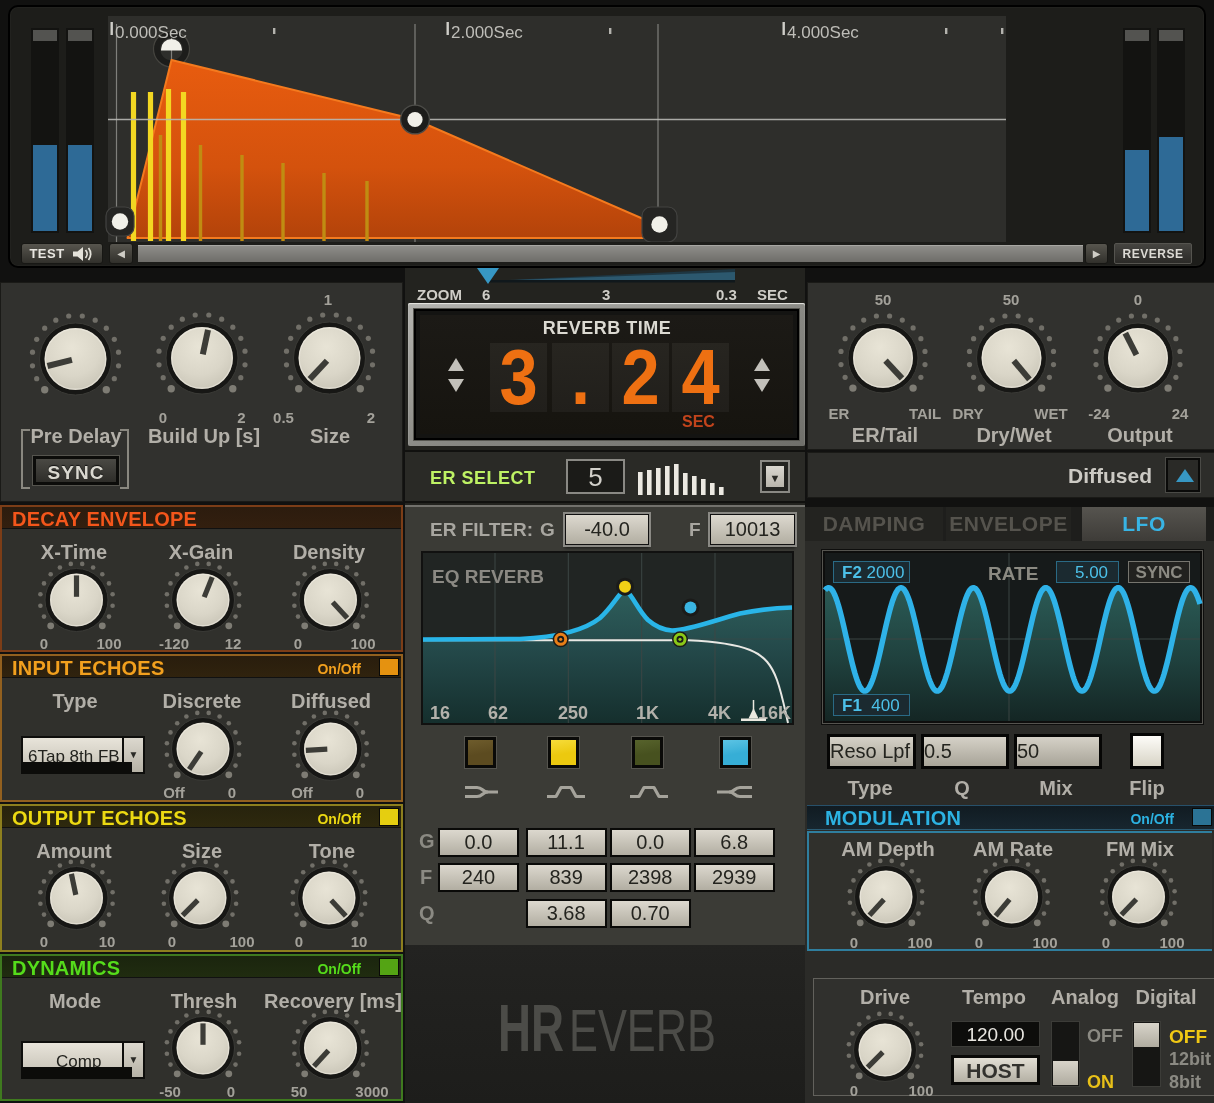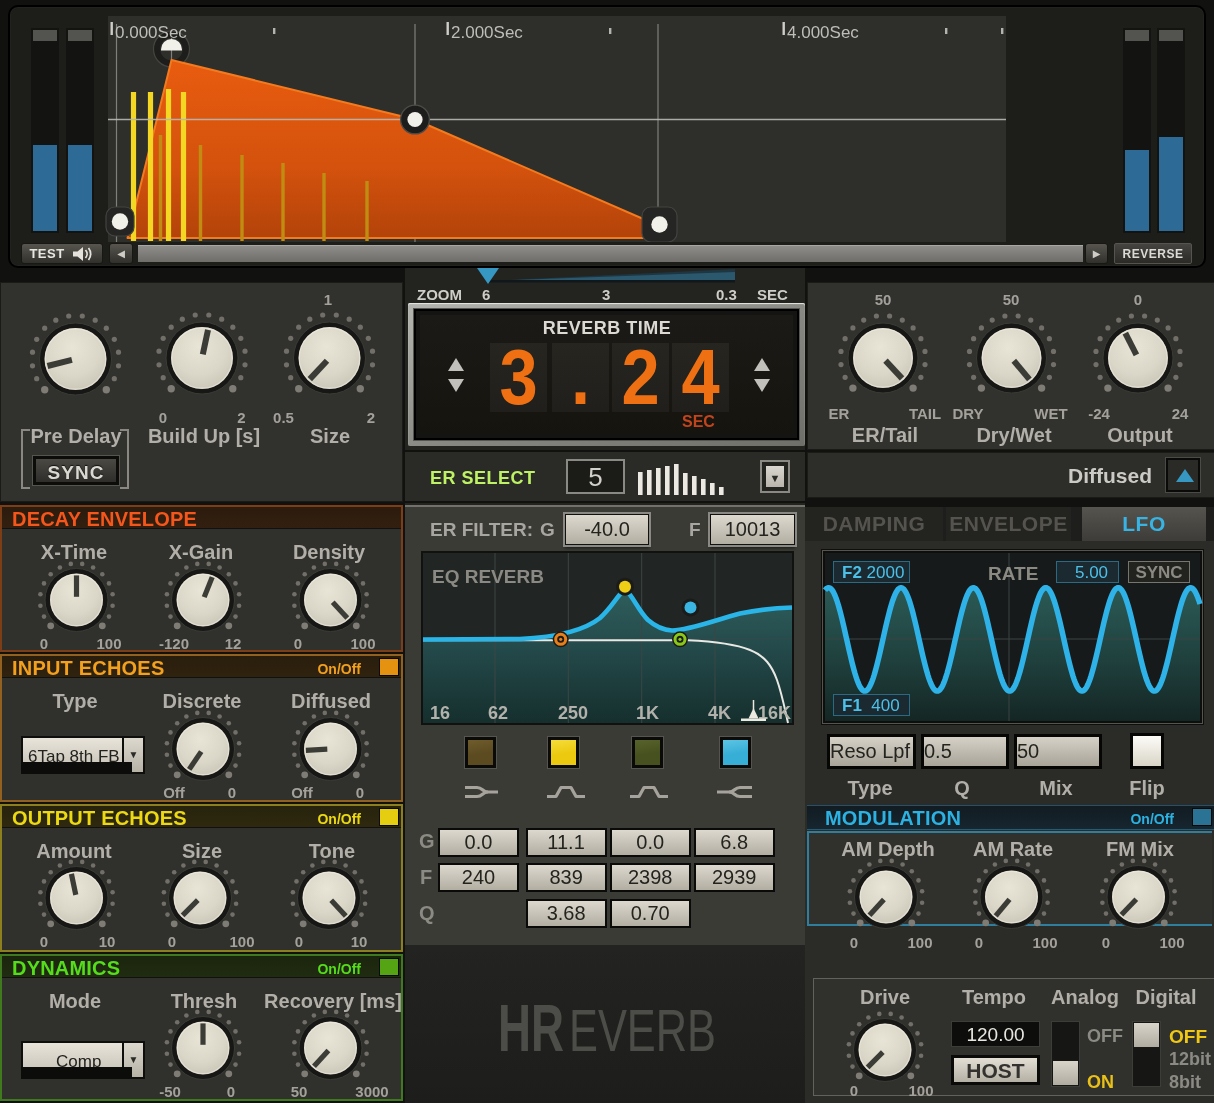--- a/index.html
+++ b/index.html
@@ -859,21 +859,21 @@
     <div class="klab" style="left:870px;top:777px">Type</div>
     <div class="klab" style="left:962px;top:777px">Q</div>
     <div class="klab" style="left:1056px;top:777px">Mix</div>
     <div class="klab" style="left:1147px;top:777px">Flip</div>
     <div style="position:absolute;left:807px;top:805px;width:407px;height:25px;
 background:linear-gradient(#111b22,#17262f);border-top:1px solid #27506a;border-bottom:1px solid #2a5a72">
 <span class="stitle" style="color:#2cb2e2;left:18px">MODULATION</span>
 <span class="onoff" style="color:#2cb2e2">On/Off</span>
 <span class="cbx" style="background:#2b7395"></span>
     </div>
-    <div class="panel" style="left:807px;top:831px;width:405px;height:95px;border:2px solid #2f7e9e;border-right:none;background:#30302c">
+    <div class="panel" style="left:807px;top:831px;width:405px;height:120px;border:2px solid #2f7e9e;border-right:none;background:#30302c">
       <svg width="405" height="118" style="position:absolute;left:0;top:0">
         <circle cx="51.2" cy="89.8" r="3.4" fill="#7e7c74"></circle>
         <circle cx="44.5" cy="80.6" r="2.3" fill="#716f68"></circle>
         <circle cx="40.9" cy="69.7" r="2.3" fill="#716f68"></circle>
         <circle cx="40.9" cy="58.3" r="2.3" fill="#716f68"></circle>
         <circle cx="44.5" cy="47.4" r="2.3" fill="#716f68"></circle>
         <circle cx="51.2" cy="38.2" r="2.3" fill="#716f68"></circle>
         <circle cx="60.4" cy="31.5" r="2.3" fill="#716f68"></circle>
         <circle cx="71.3" cy="27.9" r="2.3" fill="#716f68"></circle>
         <circle cx="82.7" cy="27.9" r="2.3" fill="#716f68"></circle>

